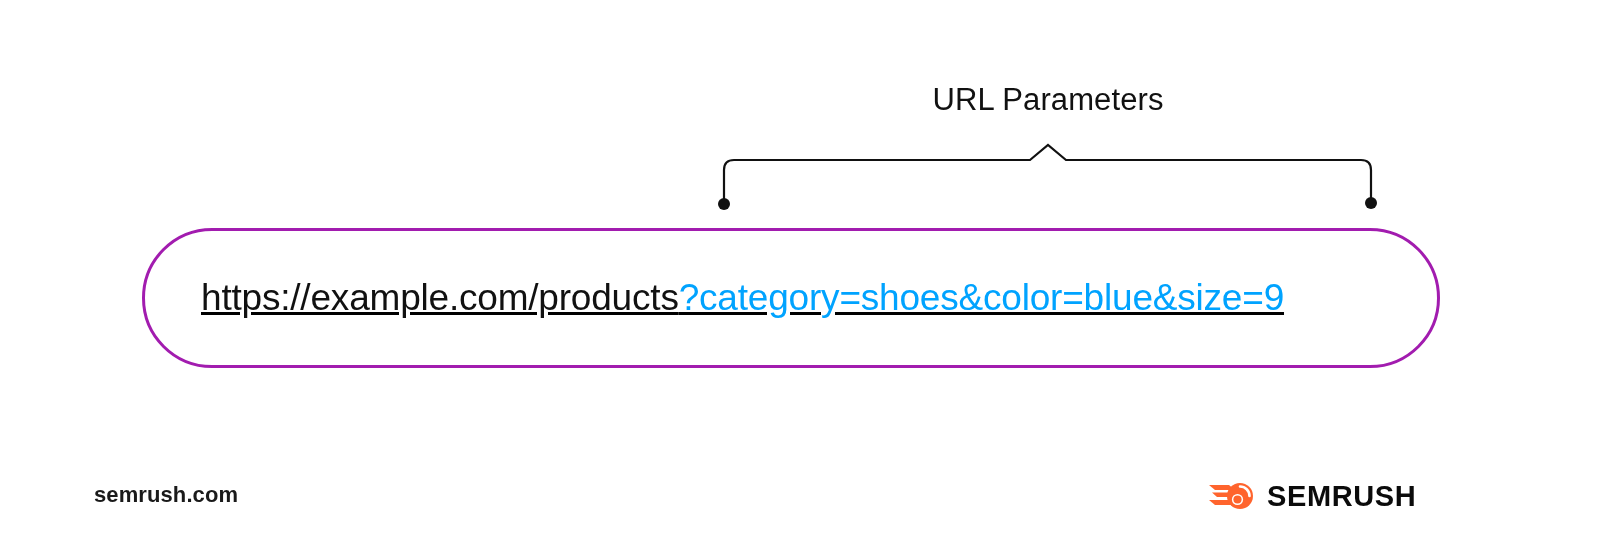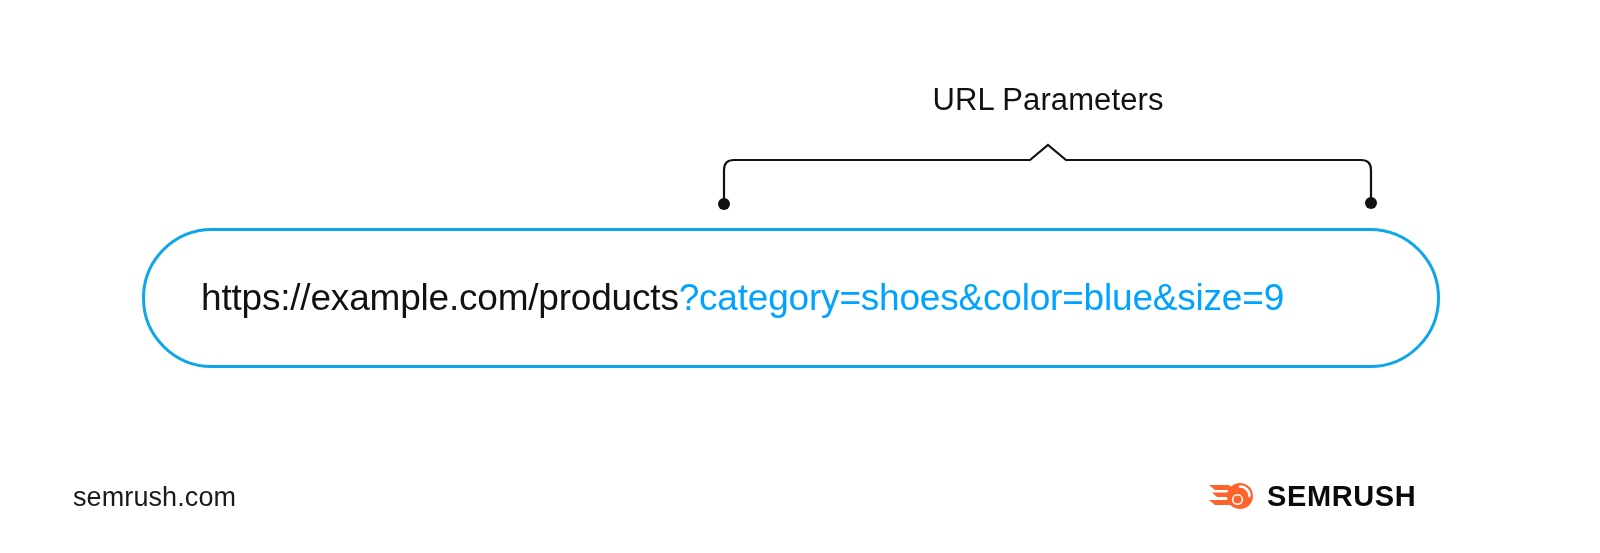--- a/index.html
+++ b/index.html
@@ -48,47 +48,49 @@
   }
 
   
   .url-pill {
     position: absolute;
     left: 142px;
     top: 228px;
     width: 1298px;
     height: 140px;
     box-sizing: border-box;
-    border: 3px solid #0ea5e9;
+    border: 3px solid #a21caf;
     border-radius: 70px;
     background: #ffffff;
     display: flex;
     align-items: center;
+    text-decoration: underline;
   }
   .url-text {
     padding-left: 56px;
     font-size: 37px;
     line-height: 1.2;
     color: #111111;
     letter-spacing: -0.2px;
     white-space: nowrap;
     font-weight: 400;
   }
   .url-base { color: #111111; }
   .url-params { color: #00A3FF; }
 
   
   .footer-domain {
     position: absolute;
-    left: 73px;
+    left: 94px;
     top: 482px;
-    font-size: 27px;
+    font-size: 22px;
     color: #1a1a1a;
     letter-spacing: 0.1px;
     white-space: nowrap;
+    font-weight: bold;
   }
 
   .brand-logo {
     position: absolute;
     left: 1209px;
     top: 476px;
     height: 40px;
     display: flex;
     align-items: center;
     gap: 12px;

